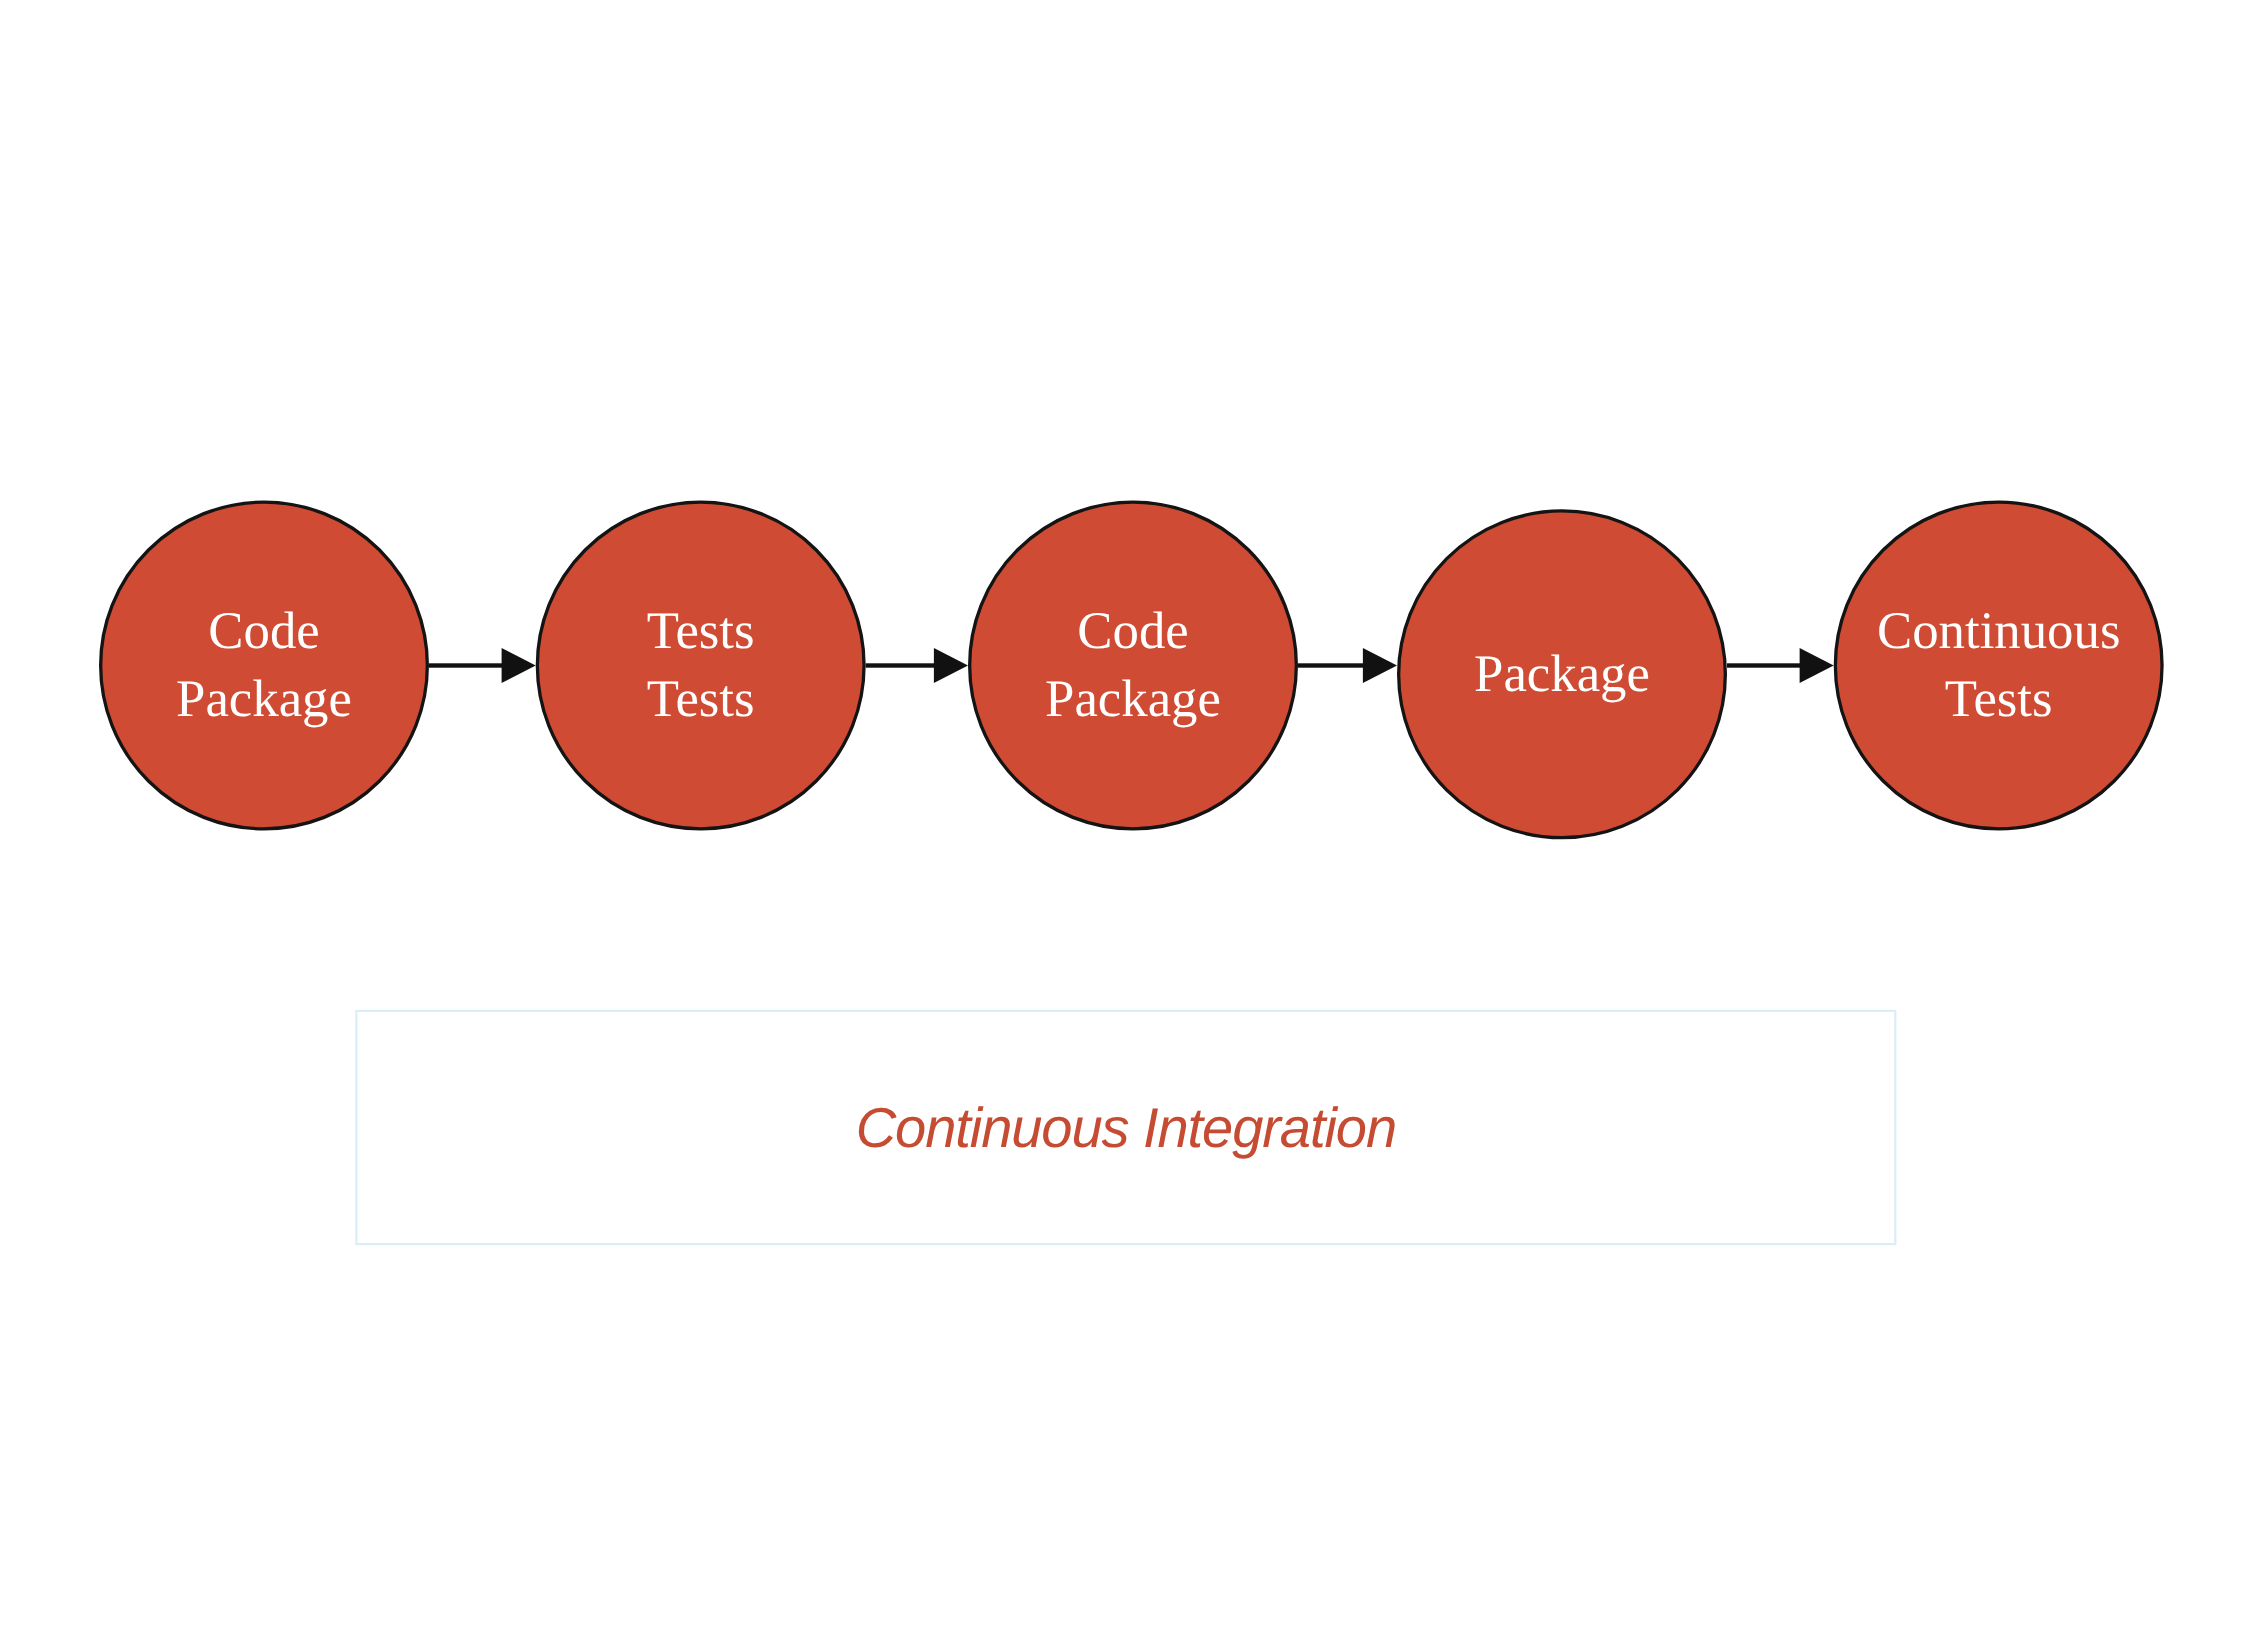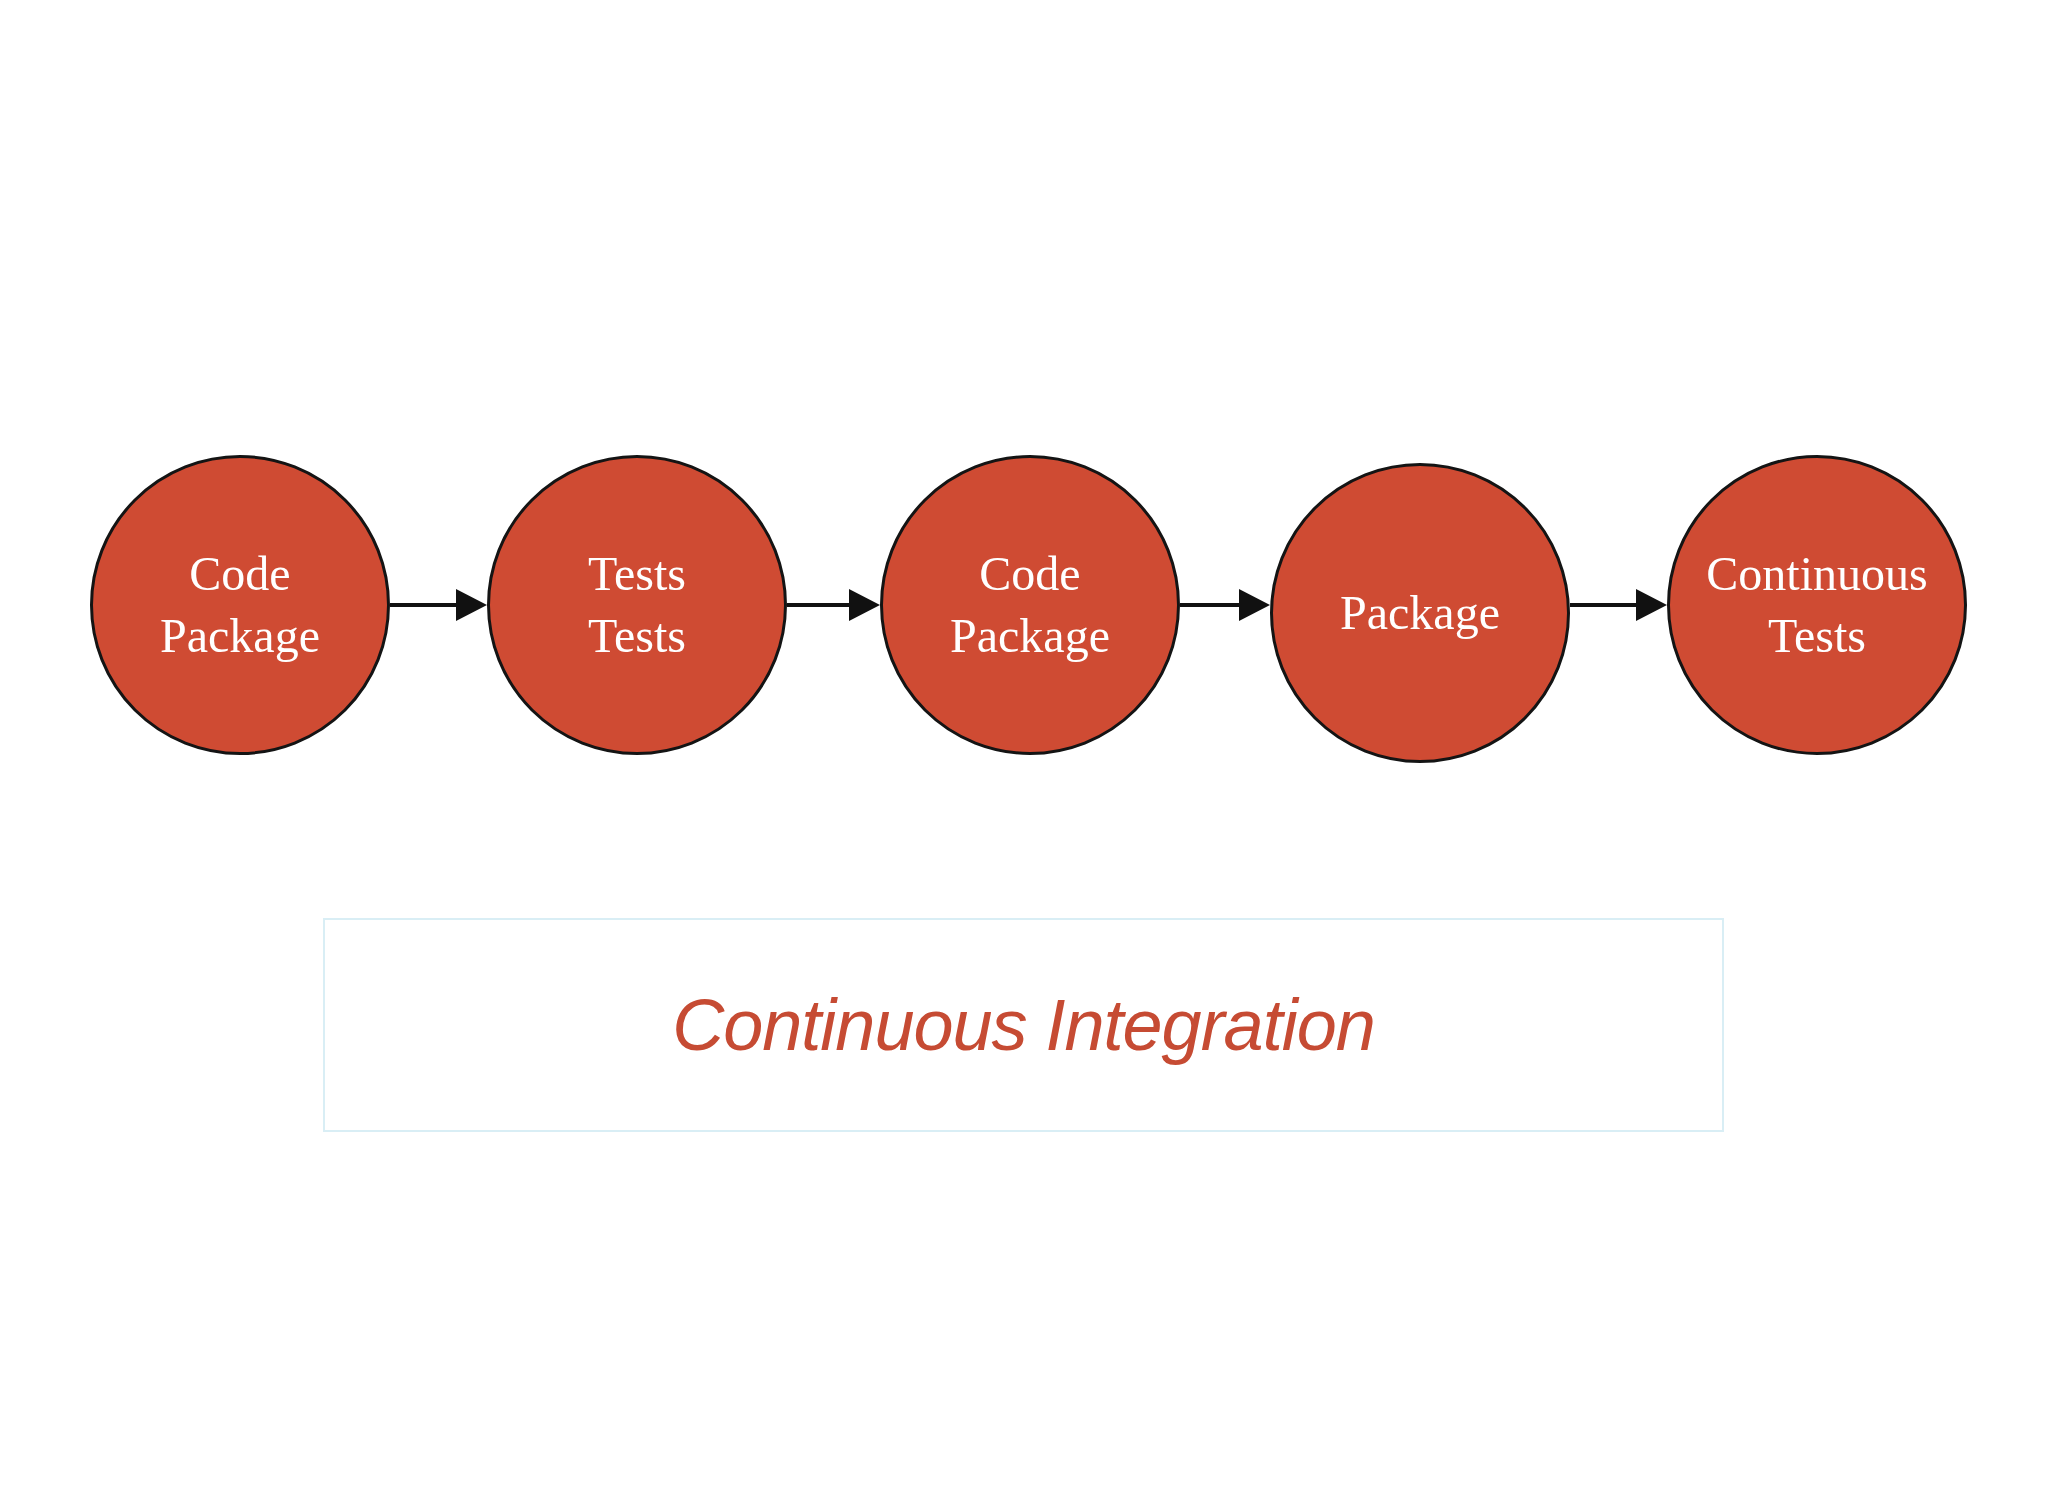--- a/index.html
+++ b/index.html
@@ -68,21 +68,21 @@
     box-sizing:border-box;
     border:2px solid var(--title-box-border);
     background:var(--background);
     display:flex;
     align-items:center;
     justify-content:center;
   }
   .title-text{
     font-family:"Liberation Sans", sans-serif;
     font-style:italic;
-    font-size:72px;
+    font-size:51px;
     letter-spacing:-1px;
     color:var(--title-text);
     white-space:nowrap;
   }
 </style>
 </head>
 <body>
 
 <div class="canvas">
 

